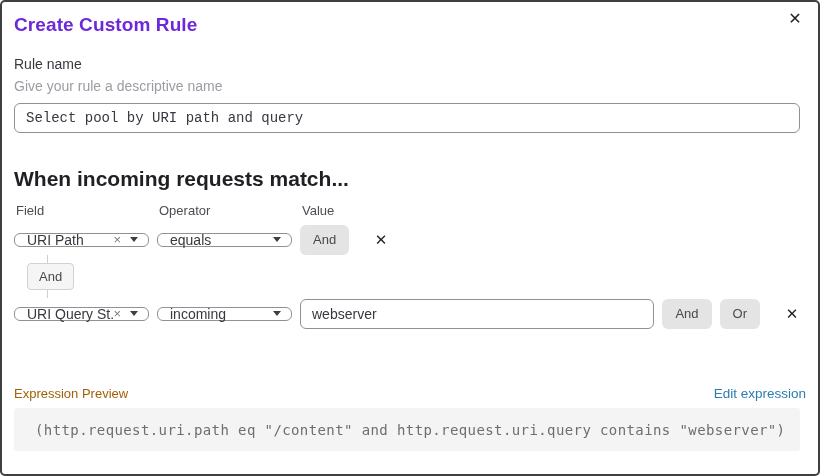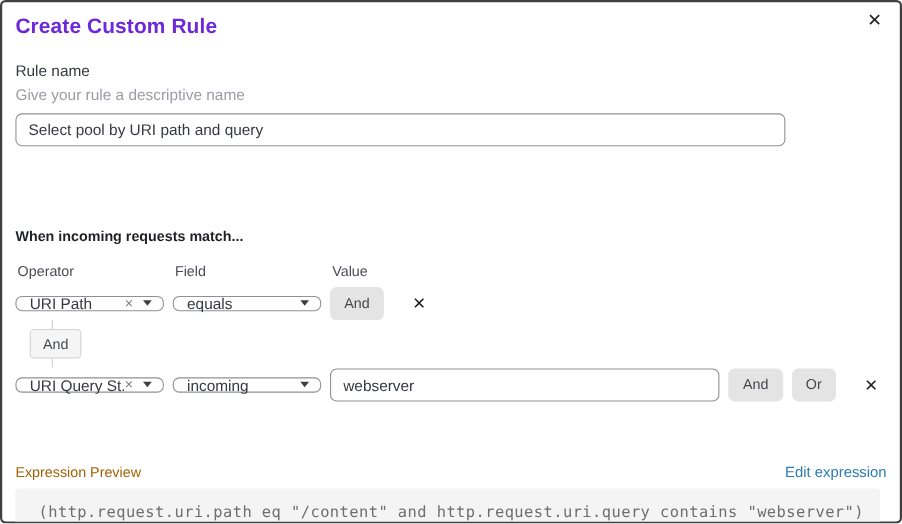--- a/index.html
+++ b/index.html
@@ -32,23 +32,23 @@
     font-family:"DejaVu Sans",sans-serif;
   }
   
   .section-label { margin-top:17px; font-size:14px; color:#36393f; line-height:18px; }
   .helper-text  { margin-top:4px; font-size:14px; color:#9a9da2; line-height:18px; }
   .text-input {
     height:30px; border:1px solid #919191; border-radius:6px;
     font-family:"Liberation Sans","DejaVu Sans",sans-serif;
     font-size:14px; color:#36393f; padding:0 11px; background:#fff; outline:none;
   }
-  .rule-name-input { display:block; margin-top:8px; width:700px; }
+  .rule-name-input { display:block; margin-top:8px; width:786px;font-family:Liberation Mono, monospace; }
   
-  .match-heading { margin-top:72px; font-size:13px; font-weight:700; color:#1f2023; line-height:20px; }
+  .match-heading { margin-top:36px; font-size:21px; font-weight:700; color:#1f2023; line-height:20px; }
   .col-labels { display:flex; gap:8px; margin-top:14px; font-size:13px; color:#4a4d52; line-height:16px; }
   .col-labels .w-sel { width:135px; padding-left:2px; }
   .col-labels .w-val { flex:1; padding-left:2px; }
   .cond-row { display:flex; gap:8px; margin-top:5px; align-items:center; height:31px; }
   .select-box {
     width:135px; height:14px; flex:0 0 135px;
     border:1px solid #919191; border-radius:6px; background:#fff;
     display:flex; align-items:center; padding:0 10px 0 12px;
     font-size:14px; color:#36393f; cursor:pointer;
   }
@@ -107,22 +107,22 @@
   <h1 class="dlg-title">Create Custom Rule</h1>
   <button class="close-btn">✕</button>
 
   <div class="section-label">Rule name</div>
   <div class="helper-text">Give your rule a descriptive name</div>
   <input class="text-input rule-name-input" value="Select pool by URI path and query" style="">
 
   <h2 class="match-heading">When incoming requests match...</h2>
 
   <div class="col-labels">
+    <span class="w-sel">Field</span>
     <span class="w-sel">Operator</span>
-    <span class="w-sel">Field</span>
     <span class="w-val">Value</span>
   </div>
 
   <div class="cond-row">
     <div class="select-box">
       <span class="sel-text">URI Path</span>
       <span class="sel-icons">
         <span class="clear-x">×</span>
         <span class="caret"></span>
       </span>

